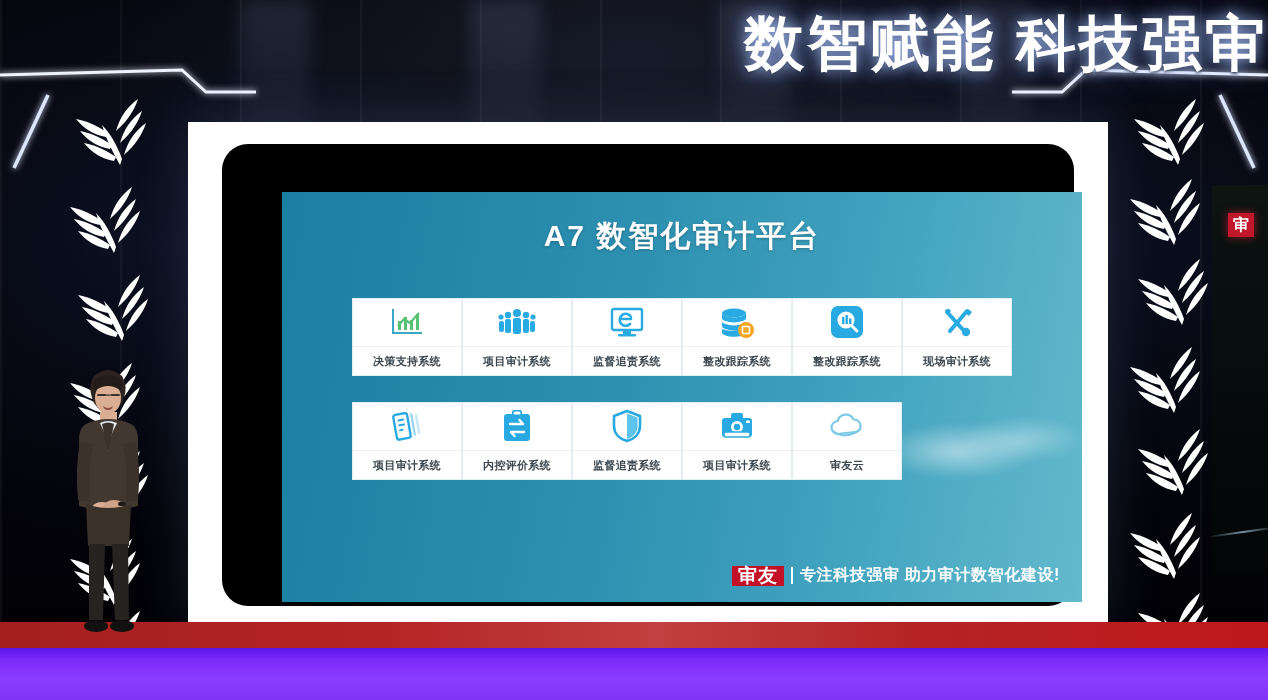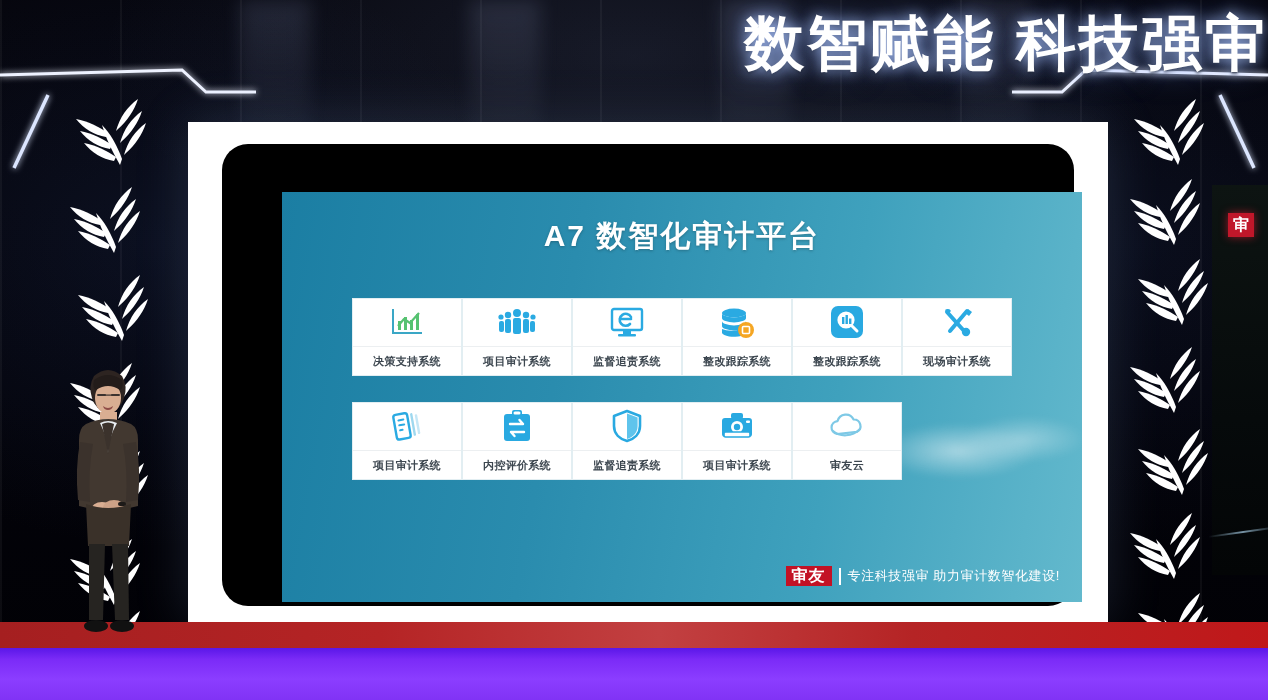--- a/index.html
+++ b/index.html
@@ -118,29 +118,29 @@
   }
   .card svg { display:block; }
 
   
   .slide-footer {
     position:absolute; right:22px; bottom:16px;
     display:flex; align-items:center;
   }
   .brandmark {
     background:#c31225; color:#ffffff;
-    font-size:16px; font-weight:bold;
+    font-size:19px; font-weight:bold;
     padding:1px 6px; line-height:18px;
     letter-spacing:1px;
   }
   .brandbar {
     width:2px; height:17px; background:#ffffff; margin:0 7px;
   }
   .brandtext {
-    color:#ffffff; font-size:13px; font-weight:normal; letter-spacing:0.6px;
+    color:#ffffff; font-size:16px; font-weight:bold; letter-spacing:0.6px;
   }
 
   
   .redband {
     position:absolute; left:0; top:622px; width:1268px; height:26px;
     background:linear-gradient(90deg,#a51f20 0%, #b52425 30%, #c24041 52%, #b52425 72%, #c0181a 100%);
   }
   .floor {
     position:absolute; left:0; top:648px; width:1268px; height:52px;
     background:linear-gradient(180deg,#5a17e8 0%, #7b2bf7 22%, #8b3dff 60%, #8133f5 100%);

